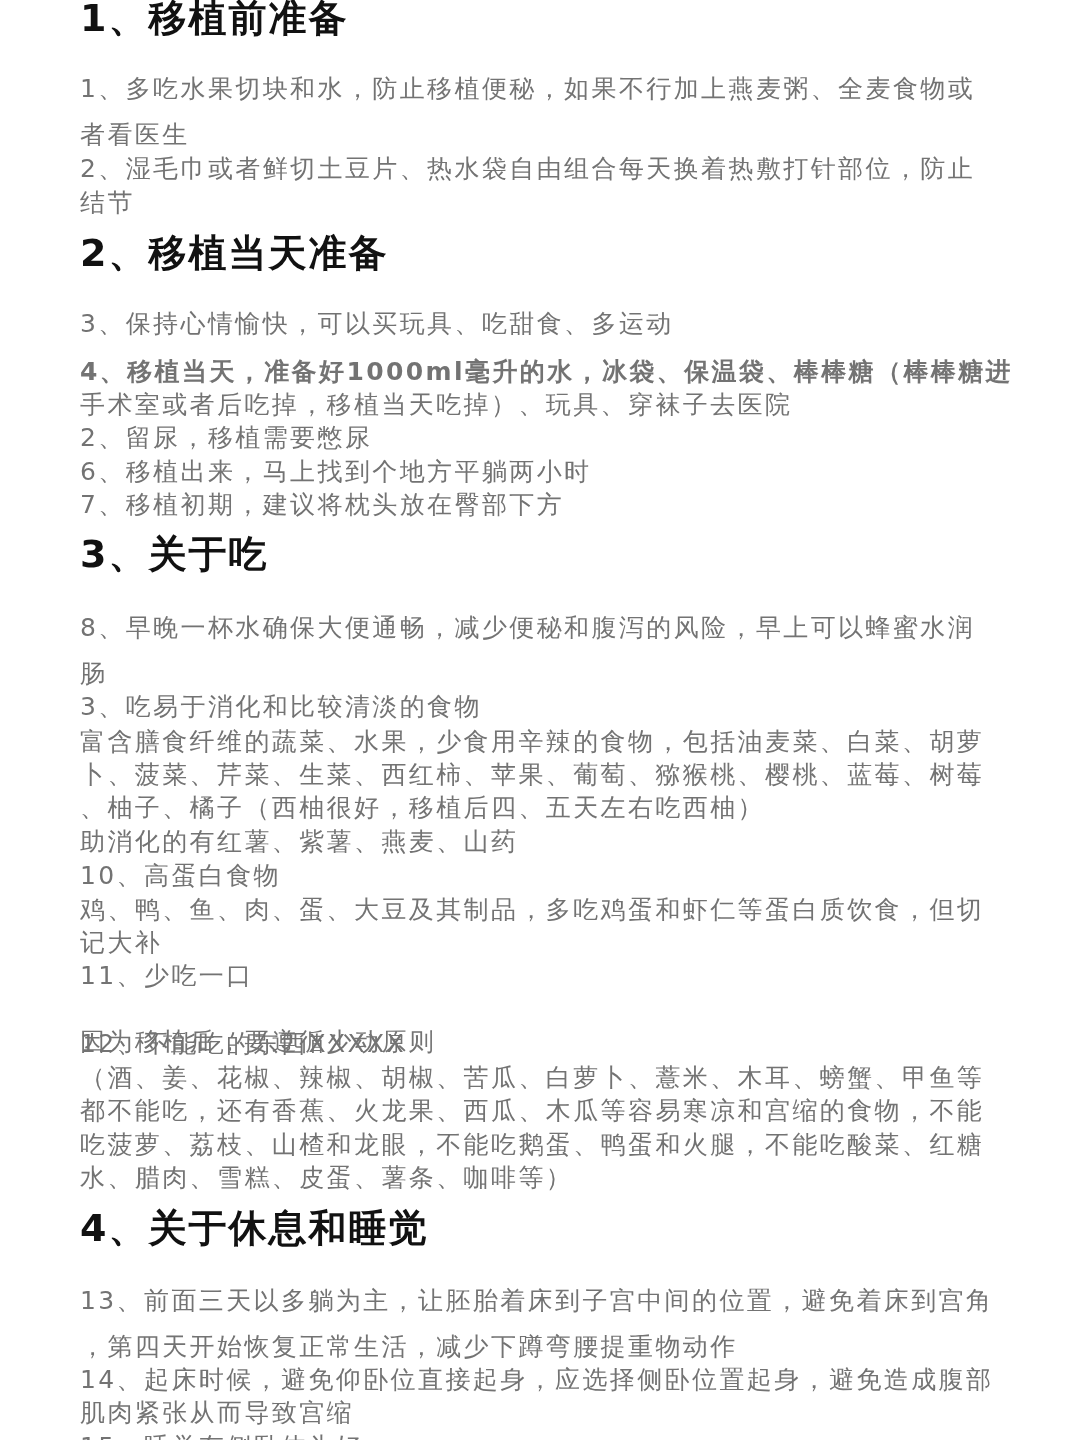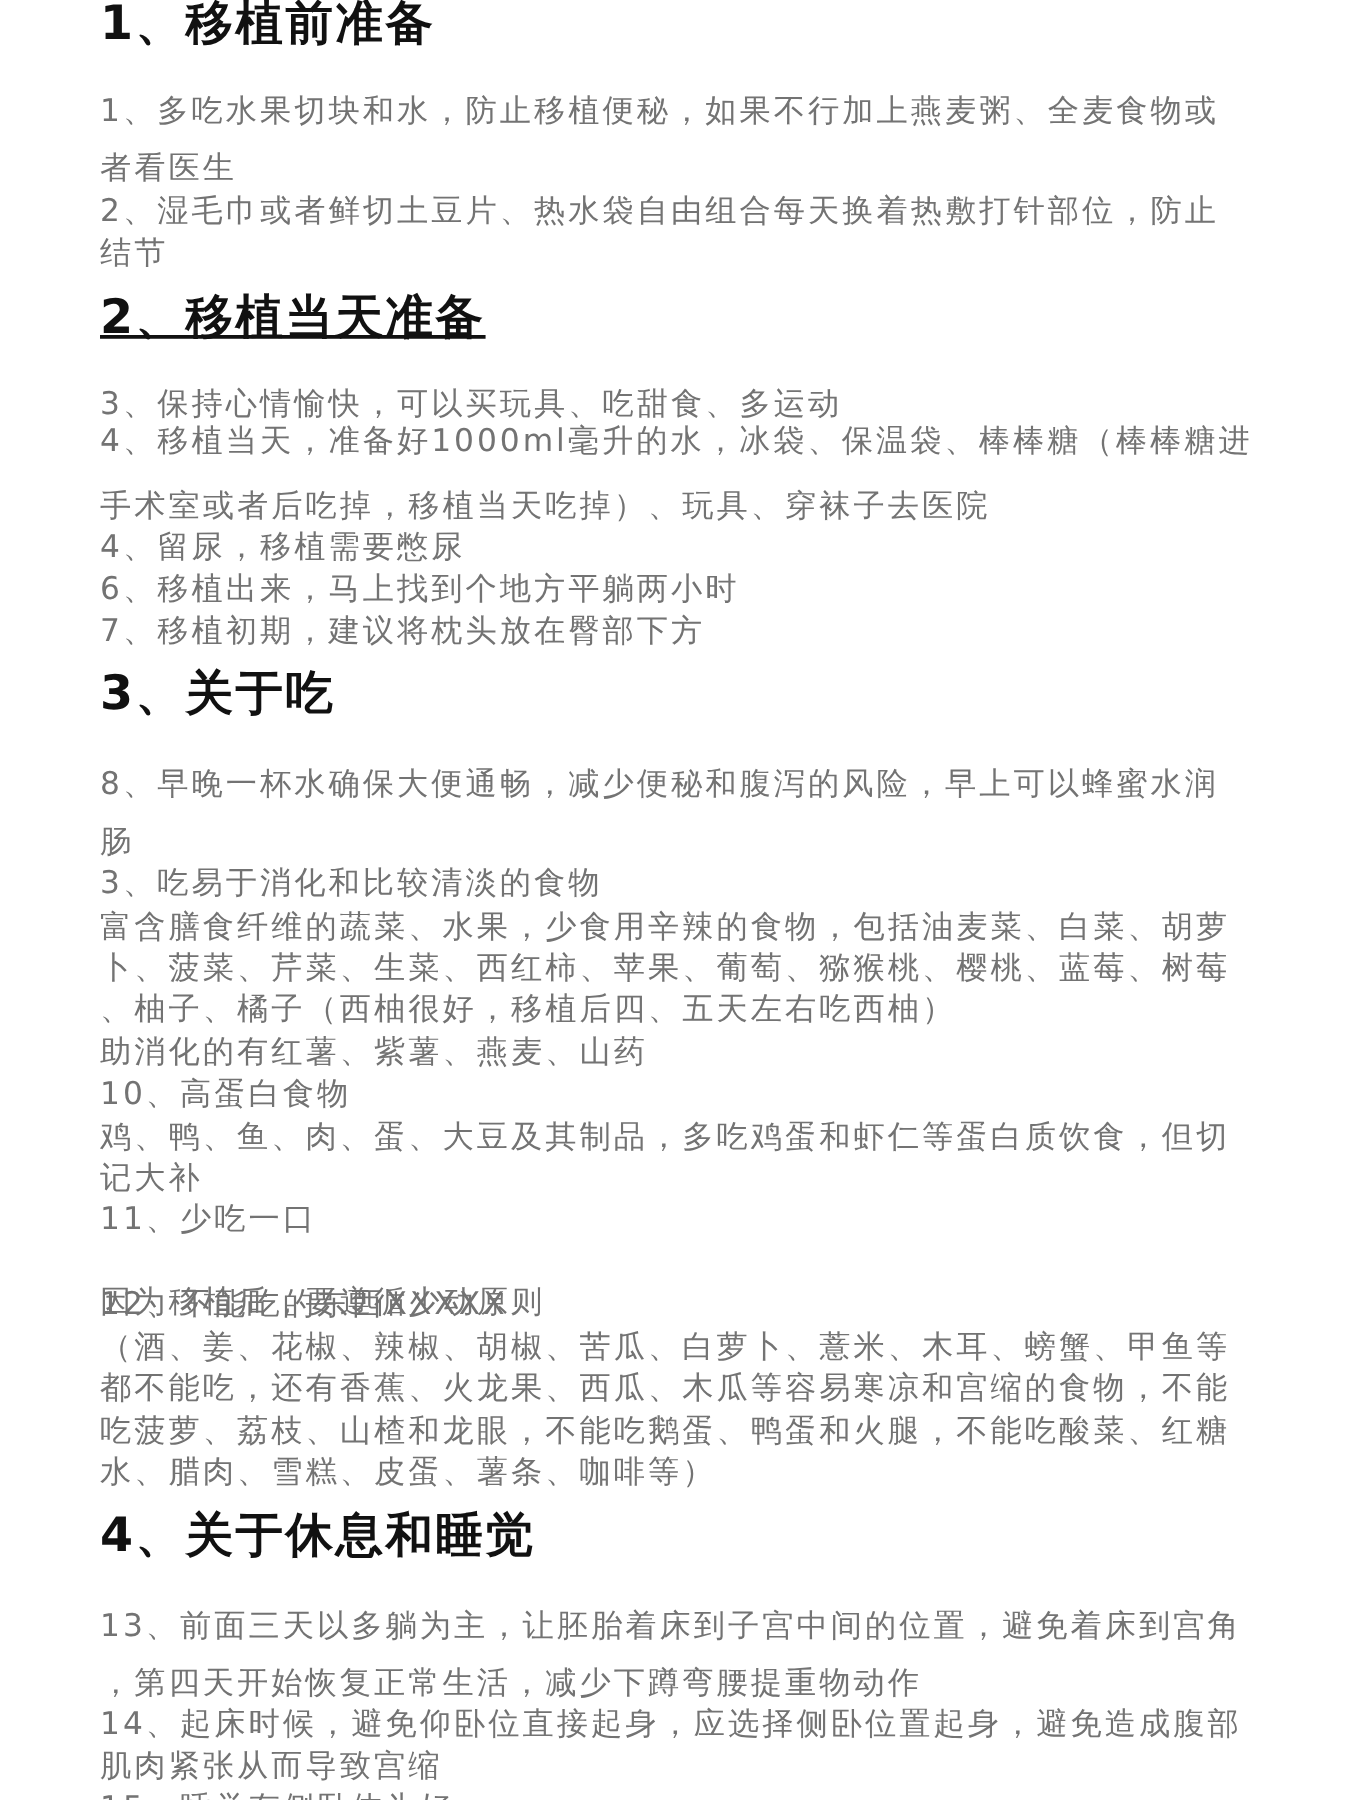--- a/index.html
+++ b/index.html
@@ -45,25 +45,25 @@
 <body>
 
 <div class="page">
 
   <div class="line heading" style="top: 18px;">1、移植前准备</div>
   <div class="line body-text" style="top: 88px;">1、多吃水果切块和水，防止移植便秘，如果不行加上燕麦粥、全麦食物或</div>
   <div class="line body-text" style="top: 134px;">者看医生</div>
   <div class="line body-text" style="top: 168px;">2、湿毛巾或者鲜切土豆片、热水袋自由组合每天换着热敷打针部位，防止</div>
   <div class="line body-text" style="top: 202px;">结节</div>
 
-  <div class="line heading" style="top: 253px; text-decoration: underline;">2、移植当天准备</div>
+  <div class="line heading" style="top: 253px;">2、移植当天准备</div>
   <div class="line body-text" style="top: 323px;">3、保持心情愉快，可以买玩具、吃甜食、多运动</div>
-  <div class="line body-text" style="top: 352px;">4、移植当天，准备好1000ml毫升的水，冰袋、保温袋、棒棒糖（棒棒糖进</div>
+  <div class="line body-text" style="top: 371px; font-weight: bold;">4、移植当天，准备好1000ml毫升的水，冰袋、保温袋、棒棒糖（棒棒糖进</div>
   <div class="line body-text" style="top: 404px;">手术室或者后吃掉，移植当天吃掉）、玩具、穿袜子去医院</div>
-  <div class="line body-text" style="top: 437px;">4、留尿，移植需要憋尿</div>
+  <div class="line body-text" style="top: 437px;">2、留尿，移植需要憋尿</div>
   <div class="line body-text" style="top: 471px;">6、移植出来，马上找到个地方平躺两小时</div>
   <div class="line body-text" style="top: 504px;">7、移植初期，建议将枕头放在臀部下方</div>
 
   <div class="line heading" style="top: 554px;">3、关于吃</div>
   <div class="line body-text" style="top: 627px;">8、早晚一杯水确保大便通畅，减少便秘和腹泻的风险，早上可以蜂蜜水润</div>
   <div class="line body-text" style="top: 673px;">肠</div>
   <div class="line body-text" style="top: 706px;">3、吃易于消化和比较清淡的食物</div>
   <div class="line body-text" style="top: 741px;">富含膳食纤维的蔬菜、水果，少食用辛辣的食物，包括油麦菜、白菜、胡萝</div>
   <div class="line body-text" style="top: 774px;">卜、菠菜、芹菜、生菜、西红柿、苹果、葡萄、猕猴桃、樱桃、蓝莓、树莓</div>
   <div class="line body-text" style="top: 807px;">、柚子、橘子（西柚很好，移植后四、五天左右吃西柚）</div>

